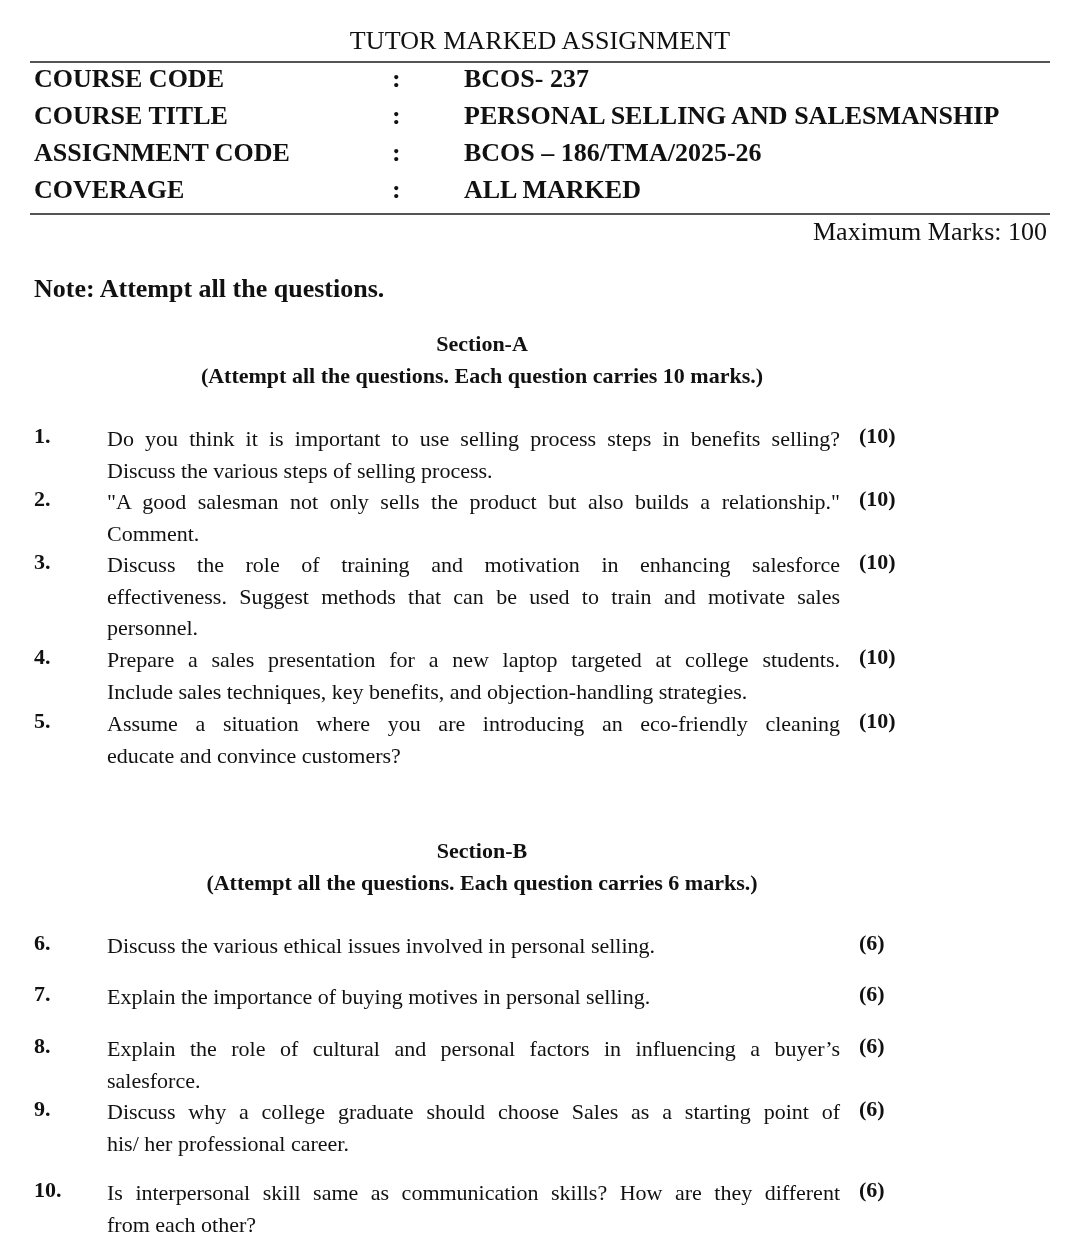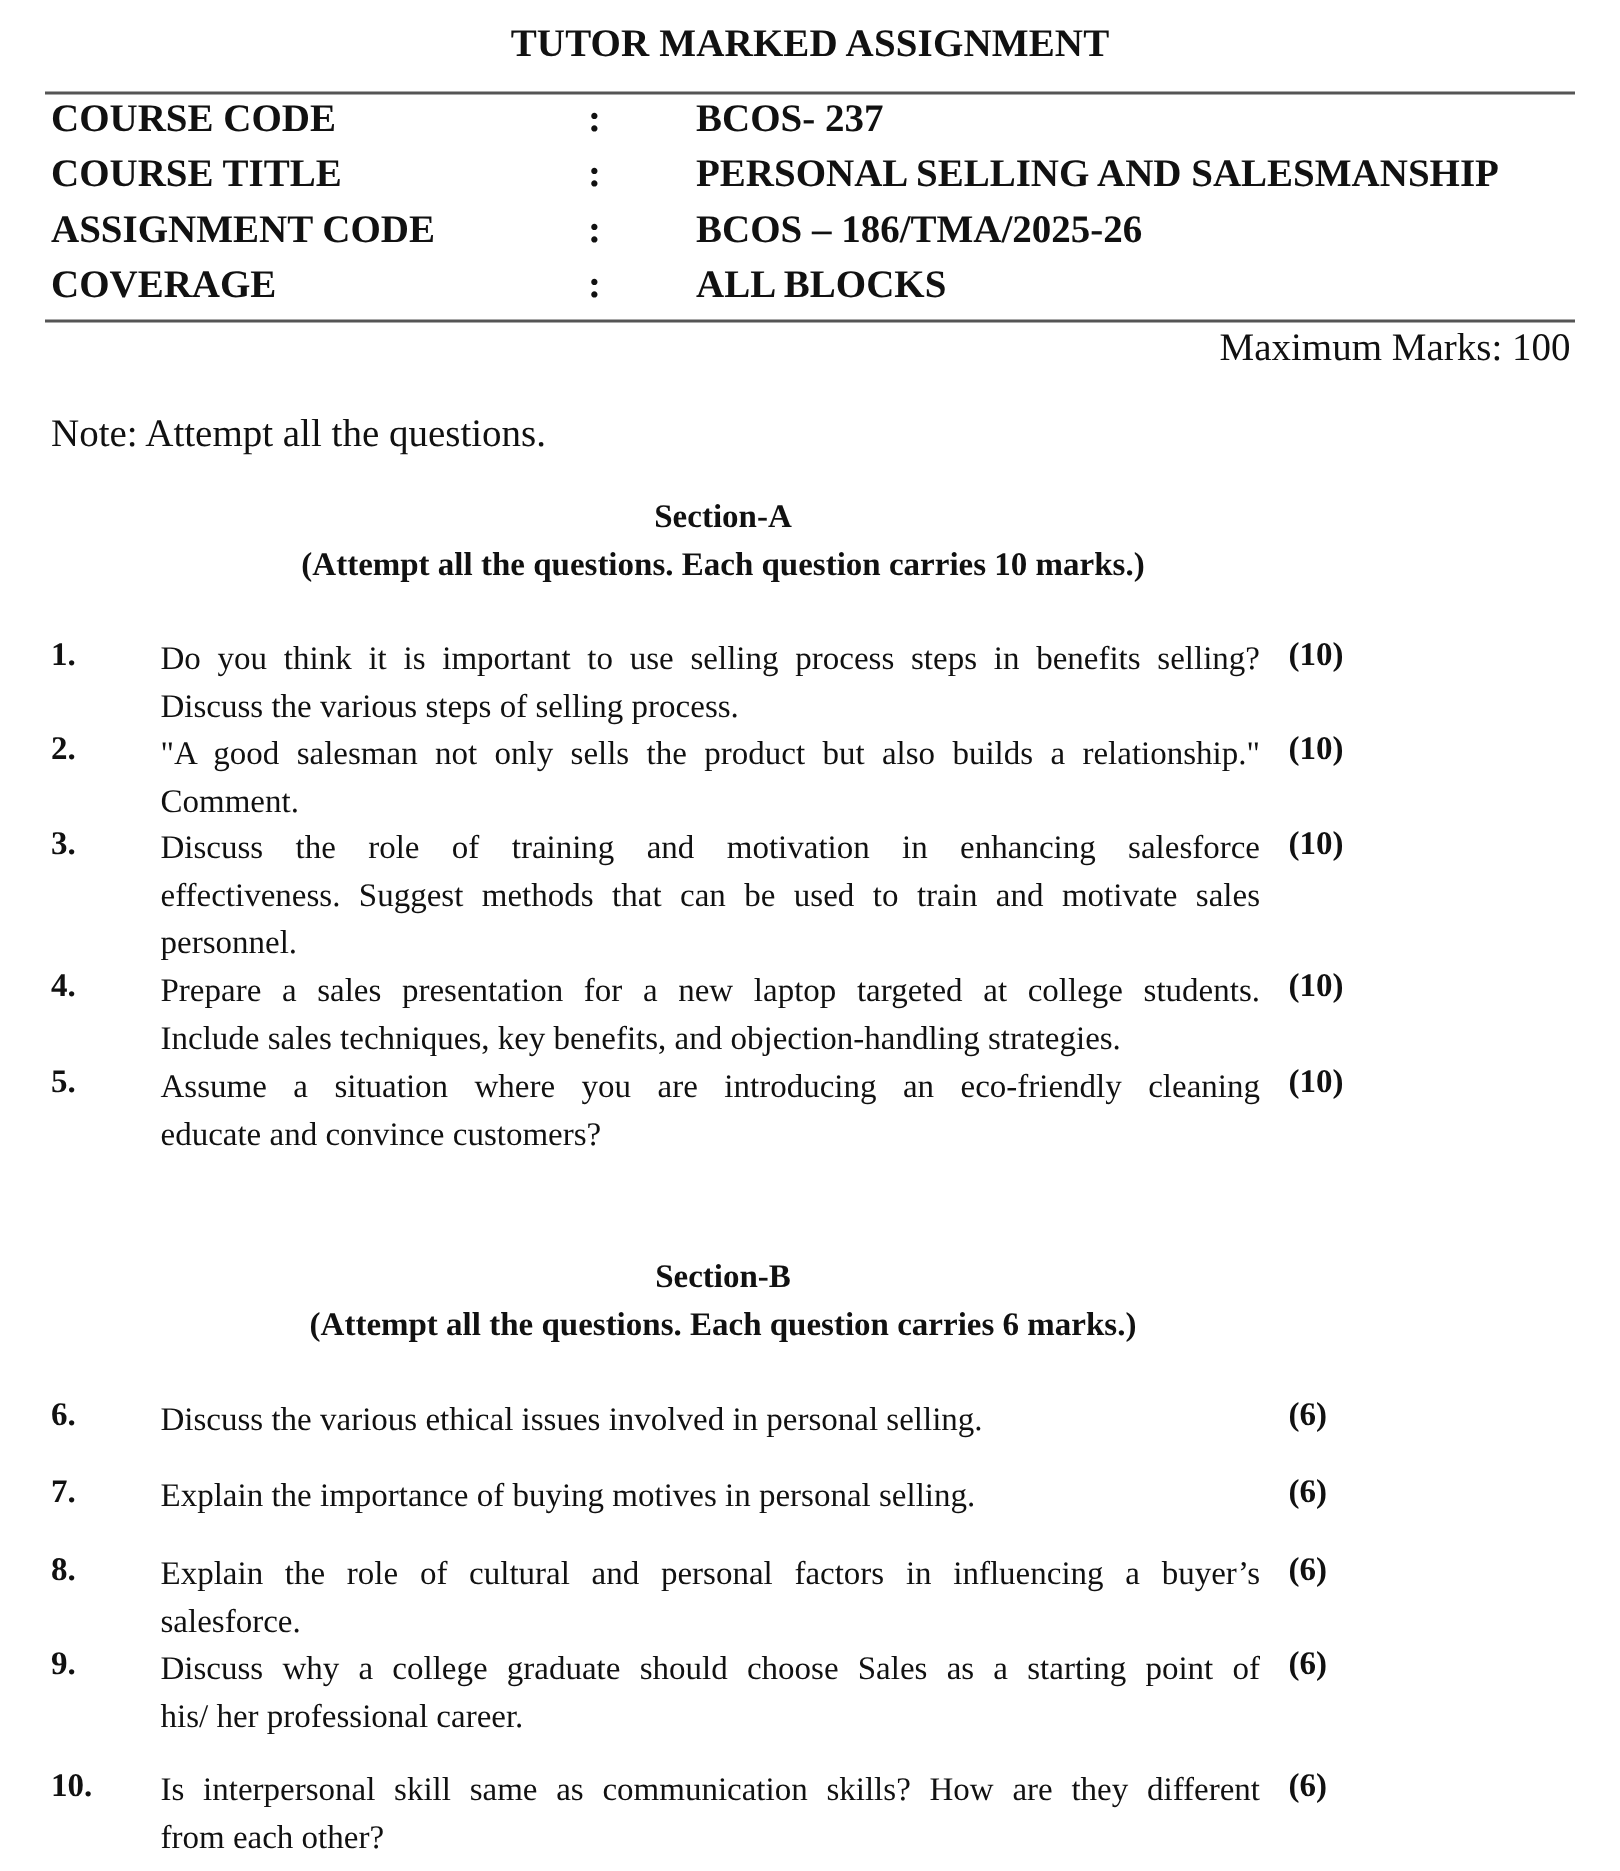--- a/index.html
+++ b/index.html
@@ -1,31 +1,31 @@
 <!DOCTYPE html>
 <html><head>
   <meta charset="utf-8">
   <style>
     * { margin: 0; padding: 0; box-sizing: border-box; }
     html, body { width: 1080px; height: 1247px; background: #ffffff; overflow: hidden; }
     body { font-family: "Liberation Serif", "DejaVu Serif", serif; color: #111111; position: relative; }
 
-    .doc-title { position: absolute; top: 14px; left: 0; width: 1080px; text-align: center; padding-left: 0; font-weight: bold; font-size: 26px; letter-spacing: 0.1px; }
+    .doc-title { position: absolute; top: 26px; left: 0; width: 1080px; text-align: center; padding-left: 0; font-weight: normal; font-size: 26px; letter-spacing: 0.1px; }
     .doc-title span { position: relative; left: 0; }
     .rule { position: absolute; left: 30px; width: 1020px; height: 0; border-top: 2px solid #555555; }
     .rule.top { top: 61px; }
     .rule.bottom { top: 213px; }
 
     .meta-row { position: absolute; left: 34px; width: 1030px; height: 36px; font-weight: bold; font-size: 26px; }
     .meta-row .lbl { position: absolute; left: 0; top: 0; }
     .meta-row .colon { position: absolute; left: 358px; top: 0; }
     .meta-row .val { position: absolute; left: 430px; top: 0; white-space: nowrap; }
 
     .max-marks { position: absolute; top: 217px; right: 33px; font-weight: normal; font-size: 26px; }
-    .note { position: absolute; top: 274px; left: 34px; font-weight: normal; font-size: 26px; }
+    .note { position: absolute; top: 274px; left: 34px; font-weight: bold; font-size: 26px; }
 
     .section-head { position: absolute; left: 0; width: 1080px; text-align: center; font-weight: bold; font-size: 22px; }
     .sa-title { top: 331px; left: -58px; }
     .sa-sub { top: 363px; left: -58px; }
     .sb-title { top: 838px; left: -58px; }
     .sb-sub { top: 870px; left: -58px; }
 
     .q { position: absolute; left: 0; width: 1080px; font-size: 22px; }
     .q .num { position: absolute; left: 34px; top: 0; font-weight: bold; }
     .q .text { position: absolute; left: 107px; top: 0; width: 733px; line-height: 31.5px; text-align: justify; text-align-last: left; }
@@ -53,21 +53,21 @@
     <span class="val">PERSONAL SELLING AND SALESMANSHIP</span>
   </div>
   <div class="meta-row" style="top:138px;">
     <span class="lbl">ASSIGNMENT CODE</span>
     <span class="colon">:</span>
     <span class="val">BCOS – 186/TMA/2025-26</span>
   </div>
   <div class="meta-row" style="top:175px;">
     <span class="lbl">COVERAGE</span>
     <span class="colon">:</span>
-    <span class="val">ALL BLOCKS</span>
+    <span class="val">ALL MARKED</span>
   </div>
 
   <div class="rule bottom"></div>
   <div class="max-marks">Maximum Marks: 100</div>
 
   <div class="note">Note: Attempt all the questions.</div>
 
   <div class="section-head sa-title">Section-A</div>
   <div class="section-head sa-sub">(Attempt all the questions. Each question carries 10 marks.)</div>
 

